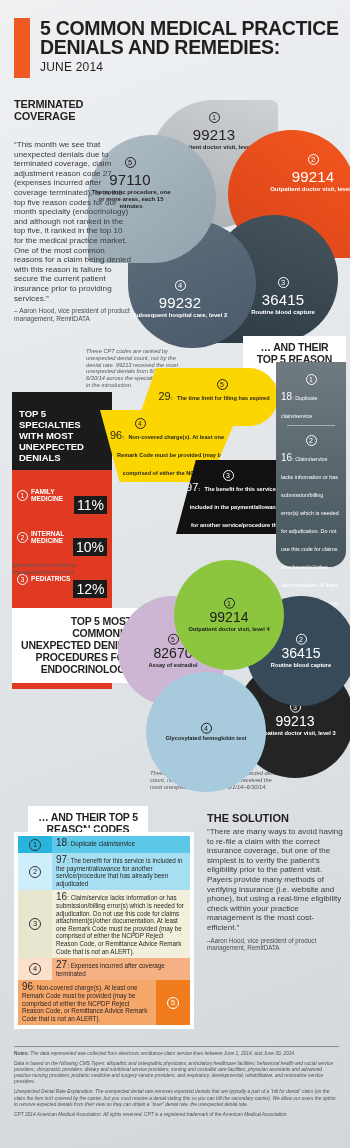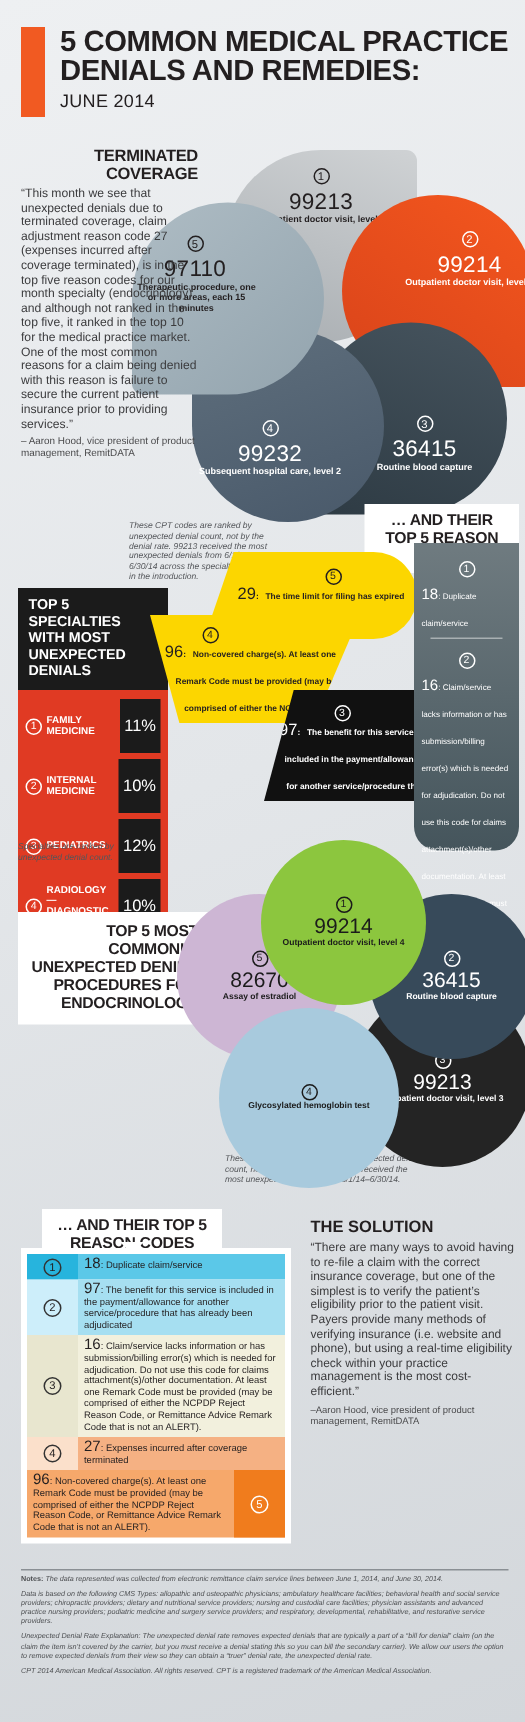--- a/index.html
+++ b/index.html
@@ -16,21 +16,21 @@
   #header .bar { width:16px; height:60px; background:#f15a22; flex:none; }
   #header .txt { padding-top:1px; }
   #header .l1, #header .l2 {
     font-weight:bold; font-size:19.5px; line-height:19px; letter-spacing:-0.3px;
     font-stretch:condensed; white-space:nowrap;
   }
   #header .l3 { font-size:12px; line-height:21px; letter-spacing:0.2px; }
 
   
   #intro { position:absolute; left:14px; top:98px; width:118px; z-index:6; }
-  #intro h2 { font-size:11px; font-weight:bold; letter-spacing:-0.2px; margin-bottom:2px;text-align:right; }
+  #intro h2 { font-size:11px; font-weight:bold; letter-spacing:-0.2px; margin-bottom:18px; }
   #intro p { font-size:8.1px; line-height:9.6px; color:#3b3b3d; }
   #intro .attr { font-size:6.6px; line-height:8px; color:#4b4b4d; margin-top:4px; }
 
   
   #wheel1 { position:absolute; left:110px; top:100px; width:235px; height:245px; }
   .petal { position:absolute; width:128px; height:128px; border-radius:64px 64px 64px 8px; }
   .petal .num {
     position:absolute; left:0; right:0; text-align:center;
     font-size:8px; }
   .petal .circ {
@@ -59,29 +59,29 @@
   .ribbon {
     position:absolute; background:#fff; padding:5px 7px;
     font-weight:bold; font-size:10.5px; line-height:12px; letter-spacing:-0.2px;
   }
   #ribbon1 { left:243px; top:336px; width:103px; text-align:center; }
   #ribbon2 { left:12px; top:608px; width:128px; text-align:right; padding:7px 8px 8px 8px; }
   #ribbon3 { left:28px; top:806px; width:120px; text-align:center; }
 
   
   #spec { position:absolute; left:12px; top:392px; width:100px; }
-  #spec .head { background:#1b1b1b; color:#fff; padding:6px 7px 7px 7px; font-weight:bold; font-size:9.5px; line-height:11px; }
+  #spec .head { background:#1b1b1b; color:#fff; padding:16px 7px 7px 7px; font-weight:bold; font-size:9.5px; line-height:11px; }
   #spec .body { background:#e03a23; padding:4px 5px 5px 5px; }
   .srow { display:flex; align-items:center; gap:3px; padding:2px 0; }
   .srow .rk {
     width:11px; height:11px; border-radius:50%; border:1px solid #fff; color:#fff;
     font-size:7px; line-height:9.5px; text-align:center; flex:none;
   }
   .srow .nm { color:#fff; font-weight:bold; font-size:6.6px; line-height:7.2px; flex:1; }
-  .srow .pc { background:#1b1b1b; color:#fff; font-size:11px; padding:12px 3px; font-weight:normal; }
+  .srow .pc { background:#1b1b1b; color:#fff; font-size:14px; padding:1px 3px; font-weight:normal;margin-top:20px; }
   #speccap { position:absolute; left:12px; top:562px; width:92px; }
 
   
   #yblock { position:absolute; left:108px; top:356px; width:170px; height:180px; }
   .ypetal { position:absolute; }
   #y29 {
     left:28px; top:12px; width:142px; height:58px; background:#fcd600;
     border-radius:0 30px 30px 0; clip-path:polygon(14% 0,100% 0,100% 100%,0 100%);
   }
   #y96 {

